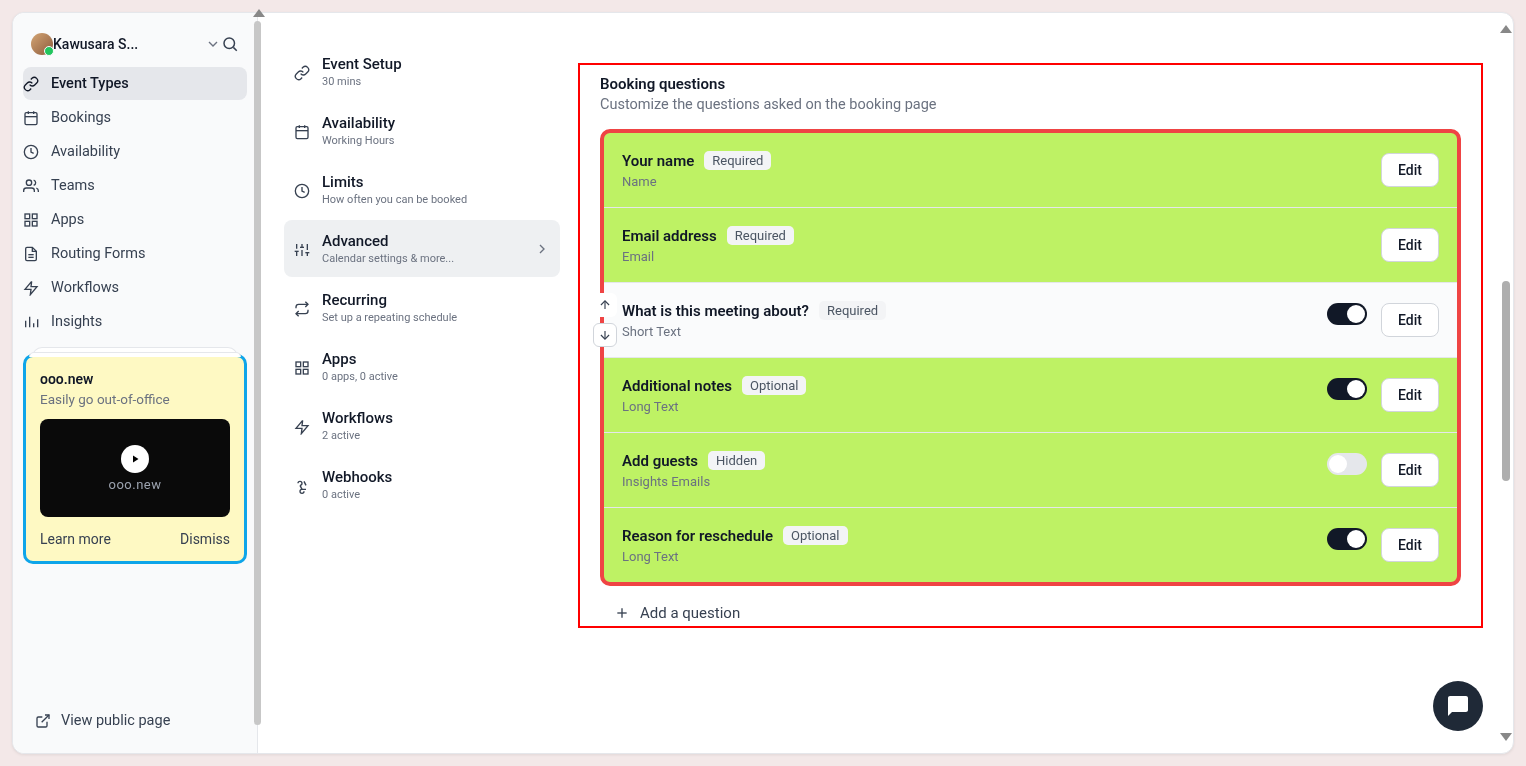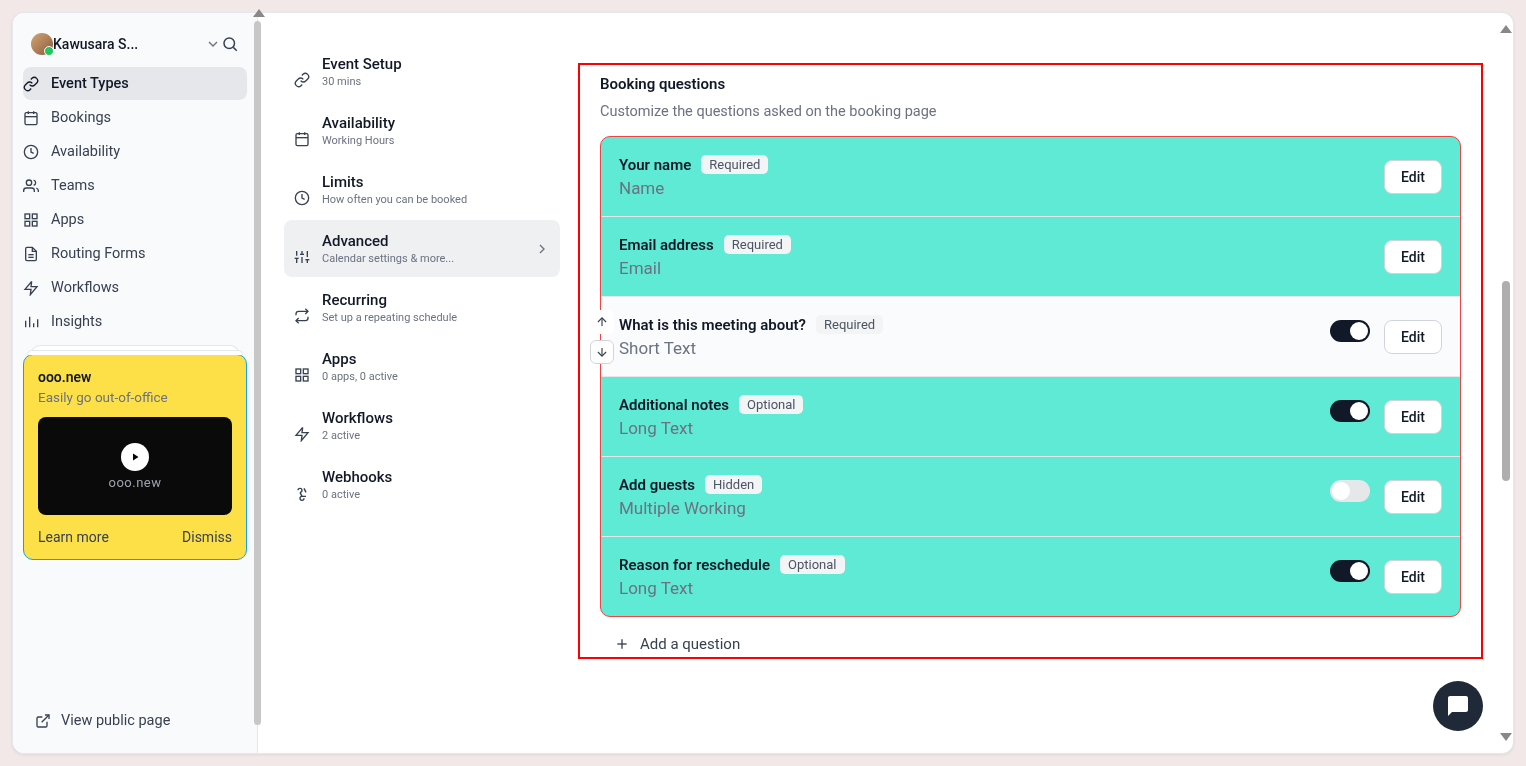--- a/index.html
+++ b/index.html
@@ -12,61 +12,61 @@
 .avatar::after{content:"";position:absolute;bottom:-1px;right:-1px;width:8px;height:8px;border-radius:50%;background:#22c55e;border:1.5px solid #f9fafb}
 .username{font-size:14px;font-weight:500;color:#111827;flex:1;white-space:nowrap;overflow:hidden;text-overflow:ellipsis}
 .chev{width:16px;height:16px;color:#6b7280}
 .search-icon{width:18px;height:18px;color:#374151;margin-left:auto}
 
 .nav{display:flex;flex-direction:column;gap:1px}
 .nav-item{display:flex;align-items:center;gap:12px;padding:8px 0;border-radius:8px;font-size:14.5px;color:#374151;cursor:pointer}
 .nav-item.active{background:#e5e7eb;color:#111827;font-weight:500}
 .nav-icon{width:16px;height:16px;flex-shrink:0}
 
-.promo{margin-top:16px;background:#fde047;border:1px solid #0ea5e9;border-radius:10px;padding:14px;position:relative}
+.promo{margin-top:16px;background:#fef9c3;border:3px solid #0ea5e9;border-radius:10px;padding:14px;position:relative}
 .promo-stack{position:absolute;top:-10px;left:6px;right:6px;height:10px;border:1px solid #e5e7eb;border-bottom:none;border-radius:10px 10px 0 0;background:#fff}
 .promo-stack2{position:absolute;top:-5px;left:3px;right:3px;height:5px;border:1px solid #e5e7eb;border-bottom:none;border-radius:10px 10px 0 0;background:#fff}
 .promo-title{font-size:14px;font-weight:600;color:#111827;margin-bottom:4px}
 .promo-sub{font-size:13.5px;color:#6b7280;margin-bottom:12px}
 .promo-vid{background:#0a0a0a;border-radius:8px;height:98px;display:flex;flex-direction:column;align-items:center;justify-content:center;color:#fff;margin-bottom:14px}
 .play{width:28px;height:28px;border-radius:50%;background:#fff;display:flex;align-items:center;justify-content:center;margin-bottom:4px}
 .play svg{width:12px;height:12px;fill:#000}
 .promo-logo{font-size:13px;color:#9ca3af;letter-spacing:.5px}
 .promo-actions{display:flex;justify-content:space-between;font-size:14px;color:#374151}
 .promo-actions span{cursor:pointer}
 
 .bottom-link{margin-top:auto;display:flex;align-items:center;gap:10px;padding:10px 12px;font-size:14.5px;color:#374151;cursor:pointer}
 
 .sidebar-scroll{position:absolute;right:-4px;top:8px;bottom:28px;width:7px;background:#c7c7c7;border-radius:4px}
 .sb-tri{position:absolute;right:-8px;width:0;height:0;border-left:6px solid transparent;border-right:6px solid transparent}
 .sb-tri.up{top:-4px;border-bottom:8px solid #888}
 
 .settings{width:320px;padding:30px 18px 30px 26px}
-.set-item{display:flex;align-items:flex-end;gap:12px;padding:12px 10px;border-radius:8px;cursor:pointer;margin-bottom:2px;position:relative}
+.set-item{display:flex;align-items:center;gap:12px;padding:12px 10px;border-radius:8px;cursor:pointer;margin-bottom:2px;position:relative}
 .set-item.active{background:#eef0f2}
 .set-icon{width:16px;height:16px;color:#374151;margin-top:2px;flex-shrink:0}
 .set-text{flex:1}
 .set-title{font-size:15px;font-weight:500;color:#111827}
 .set-sub{font-size:11px;color:#6b7280;margin-top:2px}
 .set-chev{position:absolute;right:10px;top:50%;transform:translateY(-50%);color:#6b7280}
 
 .main{flex:1;overflow:auto;padding-right:30px}
 .annotation{border:2px solid #ff0000;margin-top:50px;padding:10px 20px 0 20px}
 .section-title{font-size:15px;font-weight:600;color:#111827}
-.section-sub{font-size:14.5px;color:#6b7280;margin-top:10px;margin-bottom:16px}
-
-.qlist{background:#5eead4;border:1px solid #ef4444;border-radius:10px}
+.section-sub{font-size:14.5px;color:#6b7280;margin-top:3px;margin-bottom:16px}
+
+.qlist{background:#bef264;border:4px solid #ef4444;border-radius:10px}
 .qrow{display:flex;align-items:center;padding:18px;border-bottom:1px solid #e5e7eb;position:relative}
 .qrow:last-child{border-bottom:none}
 .qrow.selected{background:#fafbfc}
 .qinfo{flex:1}
 .qtitle-row{display:flex;align-items:center;gap:10px;margin-bottom:4px}
 .qtitle{font-size:15px;font-weight:600;color:#111827}
 .badge{font-size:13px;background:#f3f4f6;color:#4b5563;padding:2px 8px;border-radius:5px}
-.qtype{font-size:17px;color:#6b7280}
+.qtype{font-size:13px;color:#6b7280}
 .qactions{display:flex;gap:14px}
 
 .toggle{width:40px;height:22px;border-radius:11px;background:#111827;position:relative;cursor:pointer}
 .toggle::after{content:"";position:absolute;width:18px;height:18px;border-radius:50%;background:#fff;top:2px;right:2px;transition:all .15s}
 .toggle.off{background:#e5e7eb}
 .toggle.off::after{right:auto;left:2px}
 
 .edit-btn{background:#fff;border:1px solid #d1d5db;border-radius:8px;padding:8px 16px;font-size:14px;font-weight:500;color:#111827;cursor:pointer}
 
 .arrows{position:absolute;left:-11px;top:50%;transform:translateY(-50%);display:flex;flex-direction:column;gap:6px}
@@ -372,21 +372,21 @@
               <div class="toggle "></div>
               <button class="edit-btn">Edit</button>
             </div>
           </div>
           <div class="qrow">
             <div class="qinfo">
               <div class="qtitle-row">
                 <span class="qtitle">Add guests</span>
                 <span class="badge">Hidden</span>
               </div>
-              <div class="qtype">Multiple Working</div>
+              <div class="qtype">Insights Emails</div>
             </div>
             <div class="qactions">
               <div class="toggle off"></div>
               <button class="edit-btn">Edit</button>
             </div>
           </div>
           <div class="qrow">
             <div class="qinfo">
               <div class="qtitle-row">
                 <span class="qtitle">Reason for reschedule</span>

